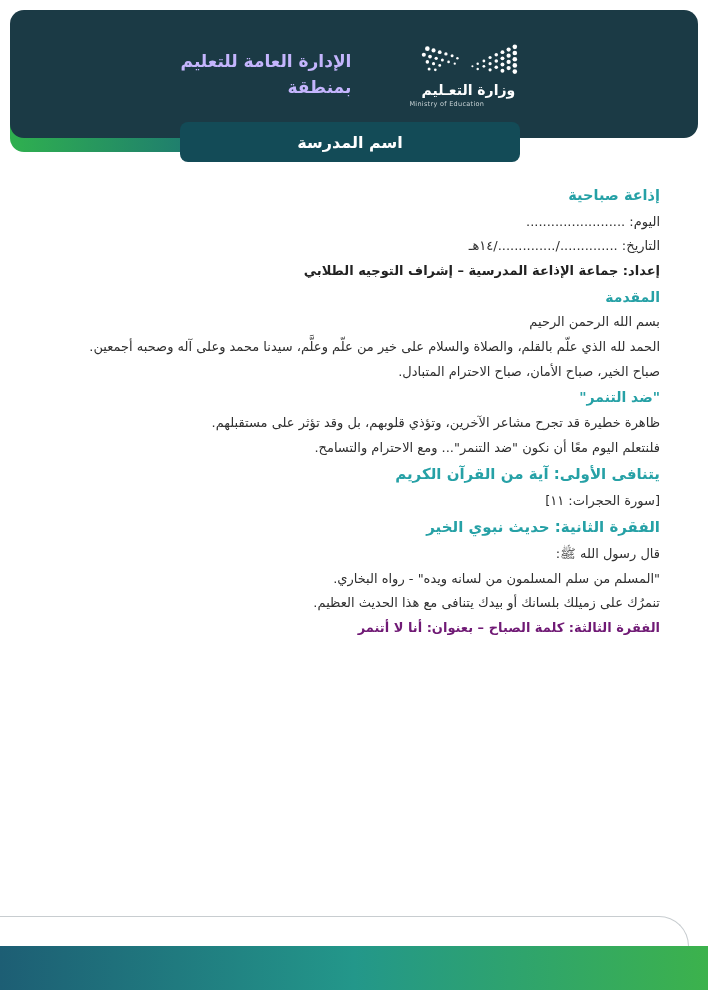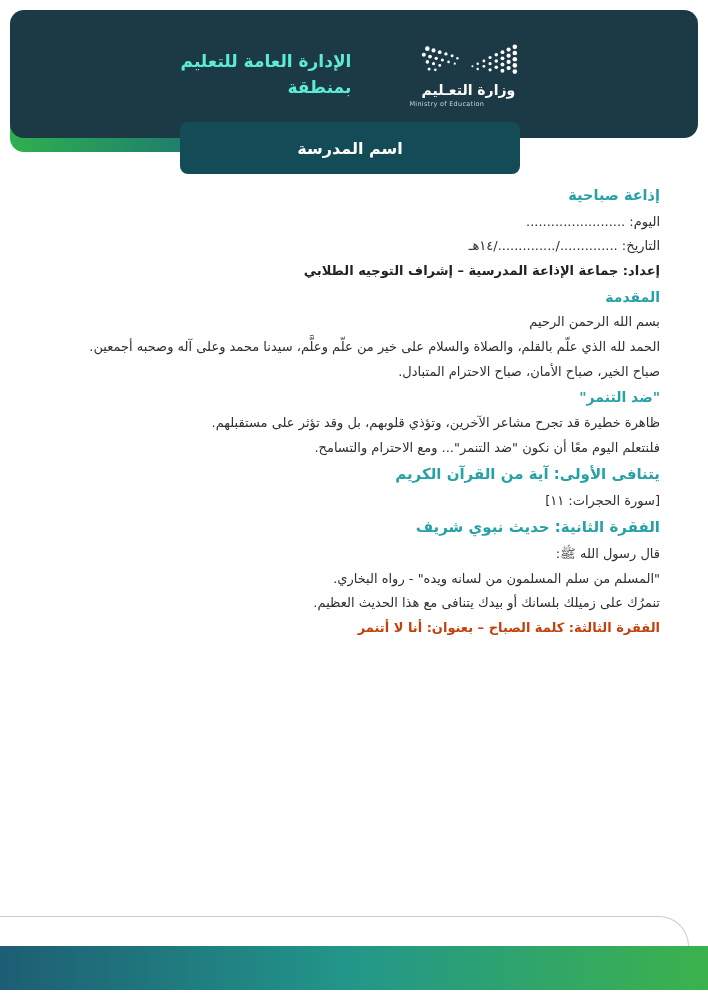--- a/index.html
+++ b/index.html
@@ -27,36 +27,36 @@
     height: 128px;
     background: #1b3a45;
     border-radius: 14px;
     z-index: 2;
     display: flex;
     align-items: center;
     justify-content: center;
     gap: 58px;
   }
   .org-title {
-    color: #5eead4;
+    color: #c4b5fd;
     font-weight: bold;
     font-size: 17px;
     line-height: 1.55;
     text-align: right;
     direction: rtl;
   }
   .logo { display: flex; flex-direction: column; align-items: center; color: #ffffff; width: 118px; }
   .logo svg { width: 106px; height: 42px; display: block; }
   .logo-ar { font-size: 14px; font-weight: bold; margin-top: 0; direction: rtl; }
   .logo-en { font-size: 6.5px; color: #c7d2d5; margin-top: 2px; align-self: flex-start; letter-spacing: 0.3px; }
 
   .school-box {
     position: absolute;
     left: 180px; top: 122px;
-    width: 340px; height: 52px;
+    width: 340px; height: 40px;
     background: #134b57;
     border-radius: 8px;
     z-index: 3;
     display: flex; align-items: center; justify-content: center;
     color: #ffffff;
     font-size: 16px;
     font-weight: bold;
     direction: rtl;
   }
 
@@ -74,21 +74,21 @@
   .accent { color: #26a1a6; font-weight: bold; }
   .doc-title   { font-size: 14.5px; margin: 4px 0 24px; }
   .meta-prepared { font-weight: bold; color: #222; }
   .h-intro { font-size: 14px; margin: 2px 0 16px; }
   .h-topic { font-size: 14px; margin: 28px 0 14px; }
   .h-fiqra1 { font-size: 15px; margin: 40px 0 0; }
   .quran-ref { margin-top: 20px; }
   .h-fiqra2 { font-size: 15px; margin: 28px 0 0; }
   .hadith-intro { margin-top: 16px; text-align: right; }
   .hadith-comment { margin-top: 24px; }
-  .fiqra3-line { font-weight: bold; color: #c2410c; }
+  .fiqra3-line { font-weight: bold; color: #701a75; }
 
   
   .footer-rule {
     position: absolute;
     left: 0; top: 916px;
     width: 688px; height: 30px;
     border-top: 1px solid #c8cdd0;
     border-right: 1px solid #c8cdd0;
     border-top-right-radius: 30px;
   }
@@ -176,21 +176,21 @@
     <p>الحمد لله الذي علّم بالقلم، والصلاة والسلام على خير من علّم وعلَّم، سيدنا محمد وعلى آله وصحبه أجمعين.</p>
     <p>صباح الخير، صباح الأمان، صباح الاحترام المتبادل.</p>
 
     <p class="accent h-topic">"ضد التنمر"</p>
     <p>ظاهرة خطيرة قد تجرح مشاعر الآخرين، وتؤذي قلوبهم، بل وقد تؤثر على مستقبلهم.</p>
     <p>فلنتعلم اليوم معًا أن نكون "ضد التنمر"... ومع الاحترام والتسامح.</p>
 
     <p class="accent h-fiqra1">يتنافى الأولى: آية من القرآن الكريم</p>
     <p class="quran-ref">[سورة الحجرات: ١١]</p>
 
-    <p class="accent h-fiqra2">الفقرة الثانية: حديث نبوي شريف</p>
+    <p class="accent h-fiqra2">الفقرة الثانية: حديث نبوي الخير</p>
     <p class="hadith-intro">قال رسول الله ﷺ:</p>
     <p>"المسلم من سلم المسلمون من لسانه ويده" - رواه البخاري.</p>
     <p class="hadith-comment">تنمرُك على زميلك بلسانك أو بيدك يتنافى مع هذا الحديث العظيم.</p>
     <p class="fiqra3-line">الفقرة الثالثة: كلمة الصباح – بعنوان: أنا لا أتنمر</p>
   </main>
 
   <div class="footer-rule"></div>
   <div class="footer-band"></div>
 
 </div>

